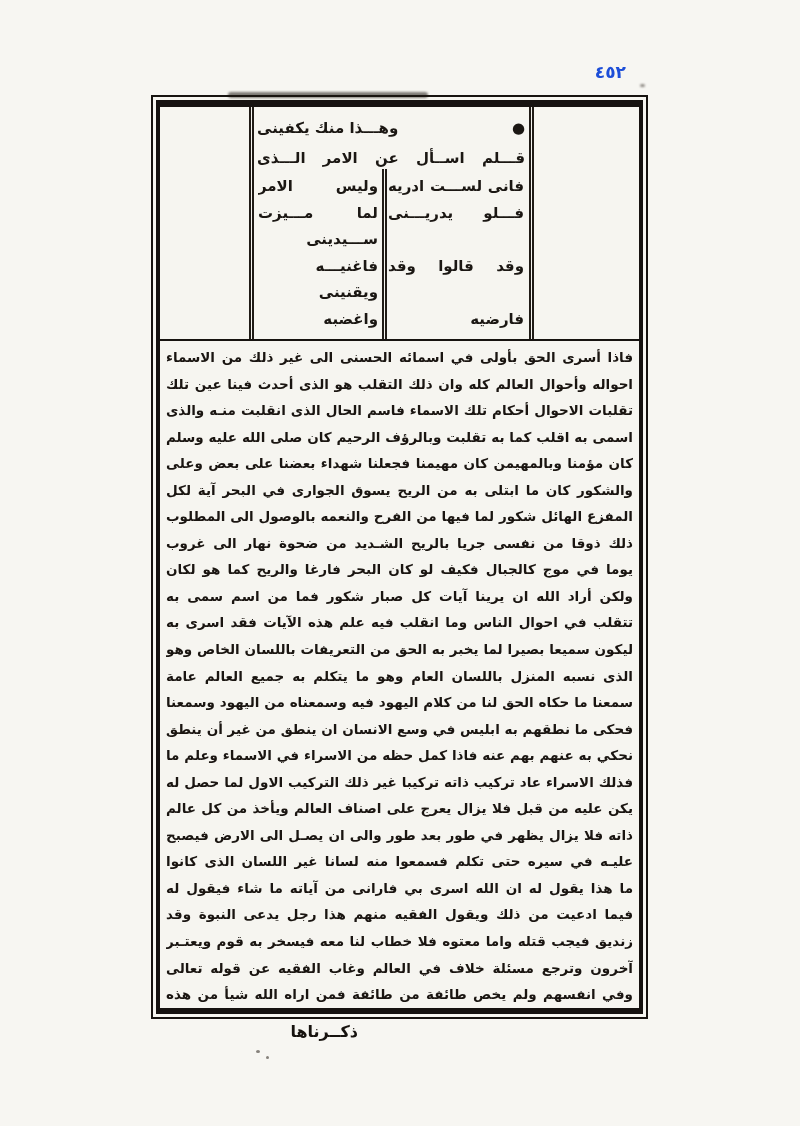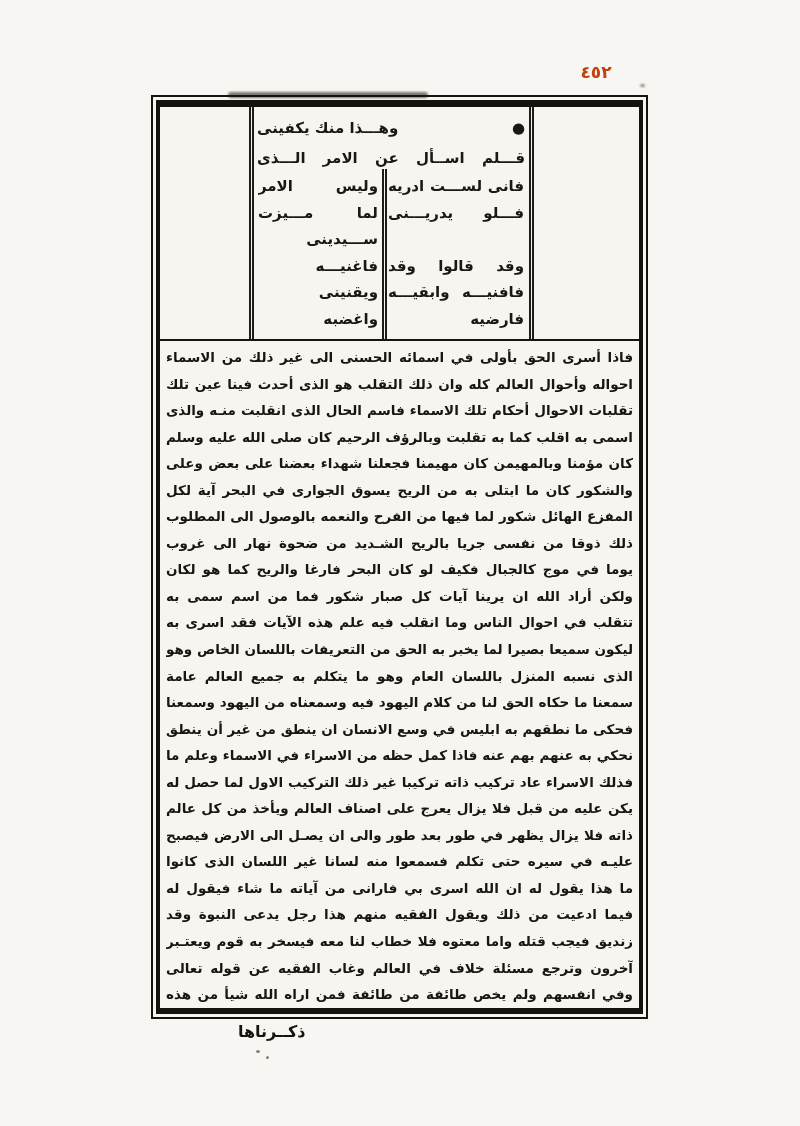--- a/index.html
+++ b/index.html
@@ -6,22 +6,22 @@
   body{
     width:800px;height:1126px;position:relative;overflow:hidden;
     background:#f7f6f2;
     font-family:"DejaVu Sans",sans-serif;
     color:#1b1713;
   }
   .page{position:absolute;inset:0;}
   
   .page-number{
     position:absolute;left:566px;top:62px;width:60px;height:26px;
-    font-size:17px;font-weight:bold;text-align:center;direction:rtl;
-    color:#c2410c;
+    font-size:17px;font-weight:bold;text-align:right;direction:rtl;
+    color:#1d4ed8;
   }
   
   .frame-outer{
     position:absolute;left:151px;top:95px;width:497px;height:924px;
     border:2px solid #171310;background:#f6f5f0;box-sizing:border-box;
   }
   .frame-inner{
     position:absolute;inset:3px;
     border:4px solid #161210;border-top-width:7px;border-bottom-width:6px;
     box-sizing:border-box;
@@ -60,21 +60,21 @@
   }
   .prose-line{
     height:26.55px;line-height:26.55px;overflow:hidden;
     font-size:13.5px;font-weight:bold;letter-spacing:0px;
     text-align:justify;text-align-last:justify;direction:rtl;
     color:#1a1511;
   }
   
   .catchword{
     position:absolute;left:238px;top:1022px;width:120px;
-    font-size:16px;font-weight:bold;direction:rtl;text-align:left;
+    font-size:16px;font-weight:bold;direction:rtl;text-align:right;
     color:#17130f;
   }
   
   .smudge-top{
     position:absolute;left:228px;top:92px;width:200px;height:6px;
     background:rgba(25,20,15,0.55);border-radius:3px;filter:blur(1px);
   }
   .speck{position:absolute;background:rgba(40,33,26,0.55);border-radius:50%;}
   .speck1{left:256px;top:1050px;width:4px;height:3px;}
   .speck2{left:266px;top:1056px;width:3px;height:3px;}
@@ -111,21 +111,20 @@
               <span class="vcell-l">لما مـــيزت تكوينى</span>
             </div>
             <div class="vrow">
               <span class="vcell-l">ســـيدينى ويحيينى</span>
             </div>
             <div class="vrow">
               <span class="vcell-r">وقد قالوا وقد قلنـــا</span>
               <span class="vcell-l">فاغنيـــه ويغنيـــنى</span>
             </div>
             <div class="vrow">
-              <span class="vcell-r">فافنيـــه وابقيـــه</span>
               <span class="vcell-l">ويقنينى ويقبـــنى</span>
             </div>
             <div class="vrow">
               <span class="vcell-r">فارضيه فيـــدحـــنى</span>
               <span class="vcell-l">واغضبه فيجبونى</span>
             </div>
           </div>
       </div>
 
       <div class="prose" id="prose">

